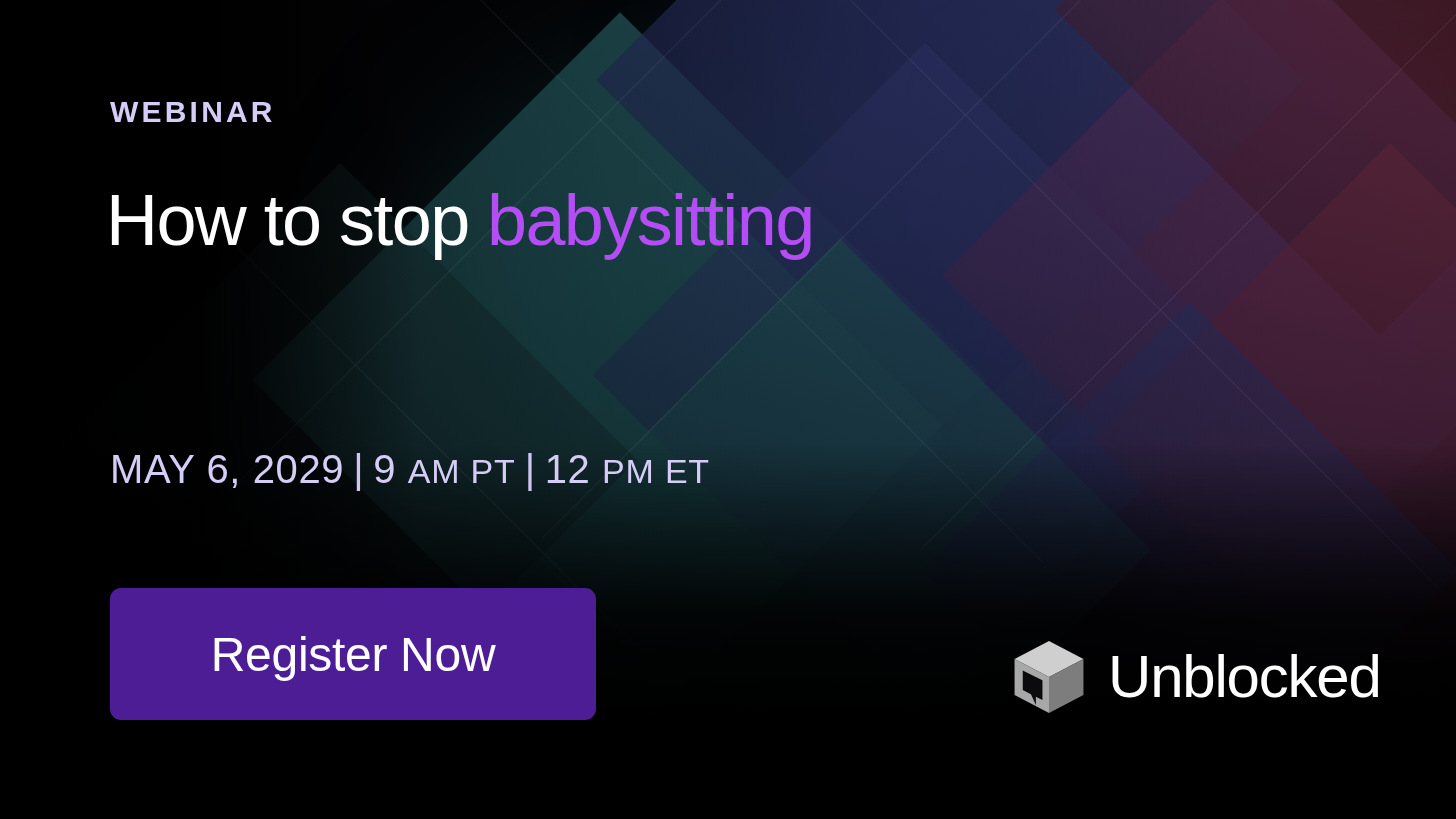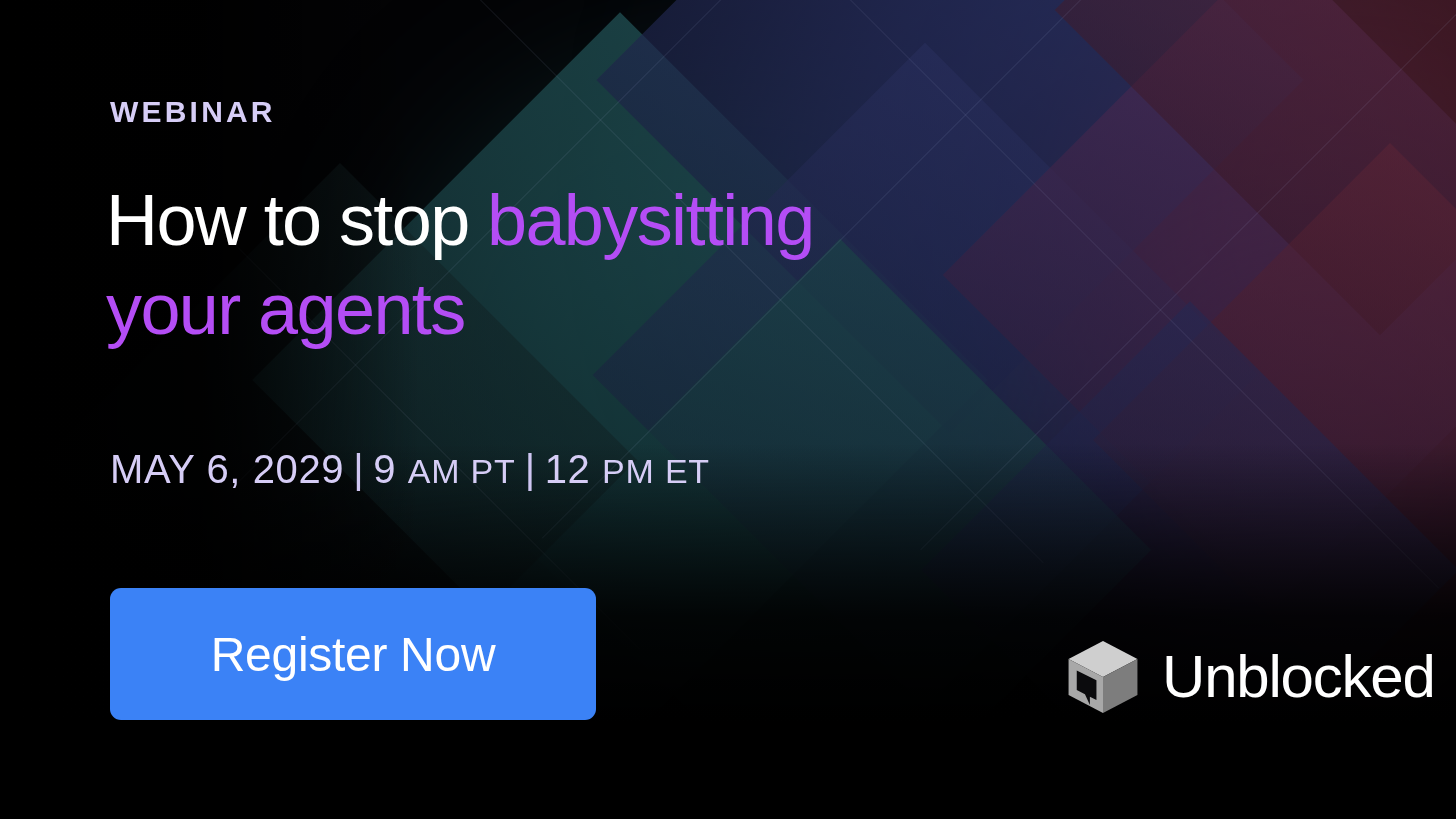--- a/index.html
+++ b/index.html
@@ -112,36 +112,36 @@
     font-weight: 300;
     color: #cfc6f2;
   }
 
   .cta-button {
     position: absolute;
     left: 0;
     top: 588px;
     width: 486px;
     height: 132px;
-    background: #3b82f6;
+    background: #4c1d95;
     border: none;
     border-radius: 11px;
     color: #ffffff;
     font-family: "Liberation Sans", sans-serif;
     font-size: 48px;
     font-weight: 500;
     letter-spacing: -0.3px;
     cursor: pointer;
     padding: 16px;
   }
 
   
   .logo-lockup {
     position: absolute;
-    left: 1062px;
+    left: 1008px;
     top: 636px;
     display: flex;
     align-items: center;
     gap: 18px;
     text-align: right;
   }
 
   .logo-mark {
     width: 82px;
     height: 82px;
@@ -205,21 +205,21 @@
     <div style="position:absolute; left:0; bottom:0; width:1456px; height:280px;
                 background:linear-gradient(to bottom, rgba(0,0,0,0) 0%, rgba(0,0,0,0.88) 62%, #000 100%);"></div>
     <div style="position:absolute; left:0; top:0; width:420px; height:819px;
                 background:linear-gradient(to right, #000 0%, rgba(0,0,0,0.92) 48%, rgba(0,0,0,0) 100%);"></div>
   </div>
 
   <div class="content">
 
     <div class="eyebrow">WEBINAR</div>
 
-    <h1 class="headline"><span>How to stop </span><span class="accent">babysitting</span><br><span class="accent">your agents</span></h1>
+    <h1 class="headline"><span>How to stop </span><span class="accent">babysitting</span><br></h1>
 
     <div class="datetime"><span>MAY 6, 2029</span><span class="sep">|</span><span>9 </span><span class="sm">AM PT</span><span class="sep">|</span><span>12 </span><span class="sm">PM ET</span></div>
 
     <button class="cta-button">Register Now</button>
   </div>
 
   <div class="logo-lockup">
     <svg class="logo-mark" viewBox="0 0 100 100">
 
       <polygon points="50,6 92,28 50,50 8,28" fill="#cfcfcf"></polygon>

